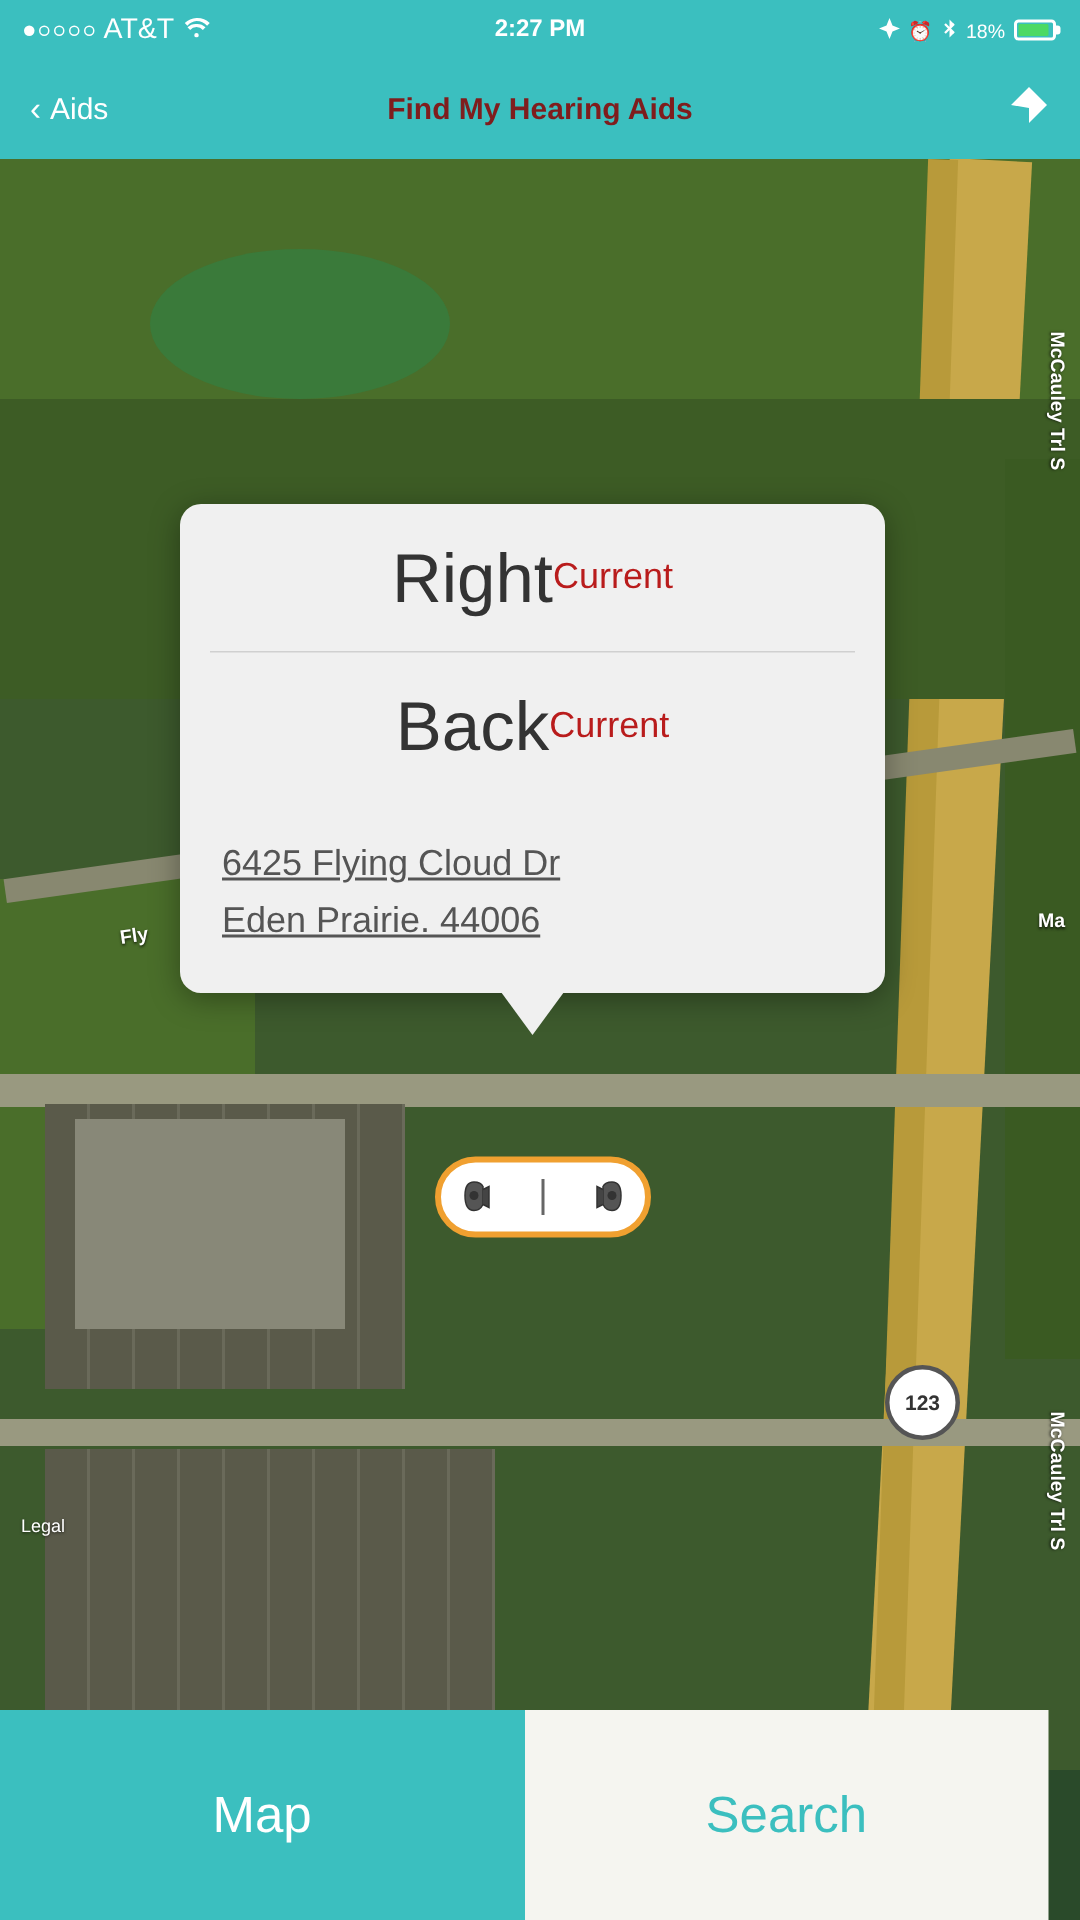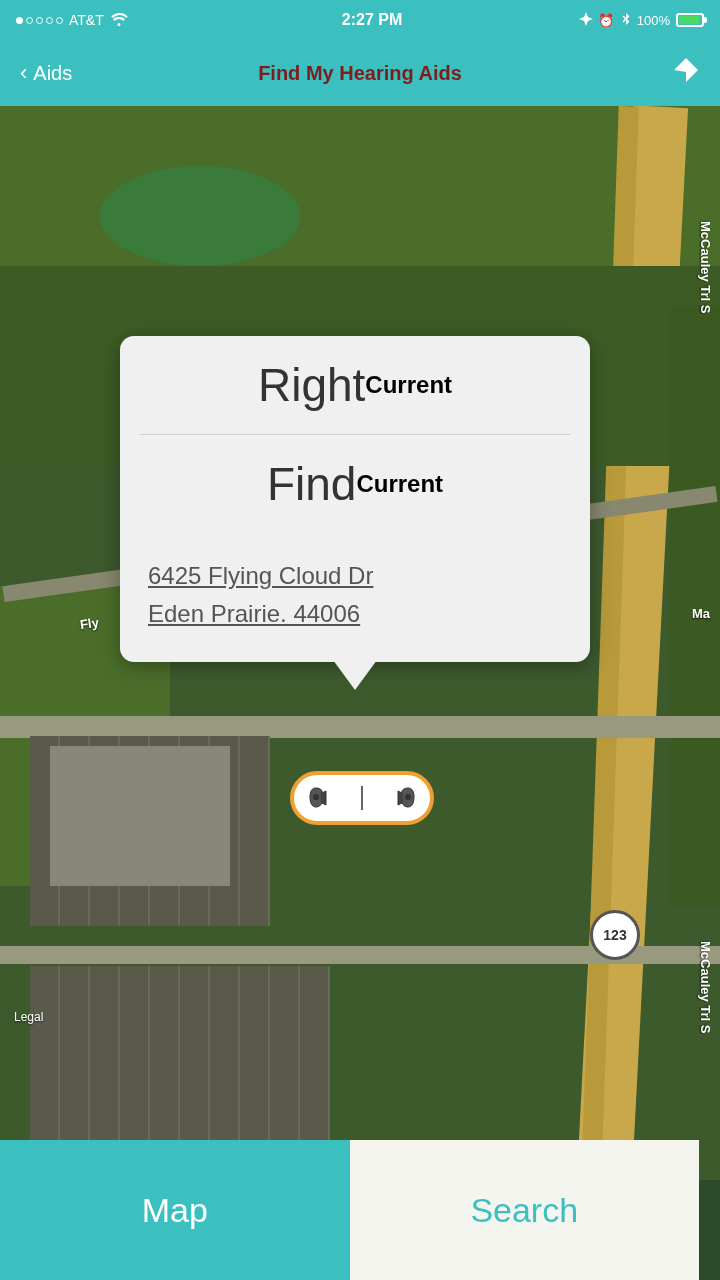--- a/index.html
+++ b/index.html
@@ -23,42 +23,41 @@
       justify-content: space-between;
       padding: 0 16px;
       position: relative;
       z-index: 100;
     }
     .status-left {
       display: flex;
       align-items: center;
       gap: 6px;
       color: white;
-      font-size: 14px;
+      font-size: 19px;
       font-weight: 500;
     }
     .signal-dots {
       display: flex; gap: 3px;
     }
     .dot {
       width: 7px; height: 7px; border-radius: 50%;
       background: white;
     }
     .dot.empty {
       background: transparent;
       border: 1.5px solid white;
     }
     .status-center {
       color: white;
       font-size: 16px;
       font-weight: 600;
       position: absolute;
       left: 50%;
       transform: translateX(-50%);
-      margin-left: 12px;
     }
     .status-right {
       display: flex;
       align-items: center;
       gap: 6px;
       color: white;
       font-size: 13px;
     }
     .battery-container {
       display: flex; align-items: center; gap: 2px;
@@ -334,22 +333,22 @@
       justify-content: center;
       padding: 22px 28px;
     }
     .callout-row-label {
       font-size: 46px;
       font-weight: 200;
       color: #333;
     }
     .callout-row-status {
       font-size: 24px;
-      color: #000000;
-      font-weight: 700;
+      color: #b91c1c;
+      font-weight: 400;
     }
     .callout-divider {
       height: 1px;
       background: #d0d0d0;
       margin: 0 20px;
     }
     .callout-address {
       padding: 24px 28px 28px;
     }
     .callout-address-line {
@@ -442,21 +441,21 @@
         </svg>
     </span>
     <span>⏰</span>
     <span>
       <svg width="10" height="14" viewBox="0 0 10 14" fill="white">
           <path d="M5 1l3 3-3 3V1zm0 6l3 3-3 3V7z"></path>
           <line x1="2" y1="4" x2="8" y2="10" stroke="white" stroke-width="1.5"></line>
           <line x1="2" y1="10" x2="8" y2="4" stroke="white" stroke-width="1.5"></line>
         </svg>
     </span>
-    <span>100%</span>
+    <span>18%</span>
     <div class="battery-container">
       <div class="battery-icon">
         <div class="battery-fill"></div>
       </div>
     </div>
   </div>
 </div>
 
 <div class="nav-bar">
   <div class="back-button">
@@ -501,21 +500,21 @@
 
   <div class="legal-text">Legal</div>
 
   <div class="callout">
     <div class="callout-row">
       <span class="callout-row-label">Right</span>
       <span class="callout-row-status">Current</span>
     </div>
     <div class="callout-divider"></div>
     <div class="callout-row">
-      <span class="callout-row-label">Find</span>
+      <span class="callout-row-label">Back</span>
       <span class="callout-row-status">Current</span>
     </div>
     <div class="callout-address">
       <div class="callout-address-line">6425 Flying Cloud Dr</div>
       <div class="callout-address-line">Eden Prairie. 44006</div>
     </div>
     <div class="callout-tail"></div>
   </div>
 
   <div class="map-pin">

